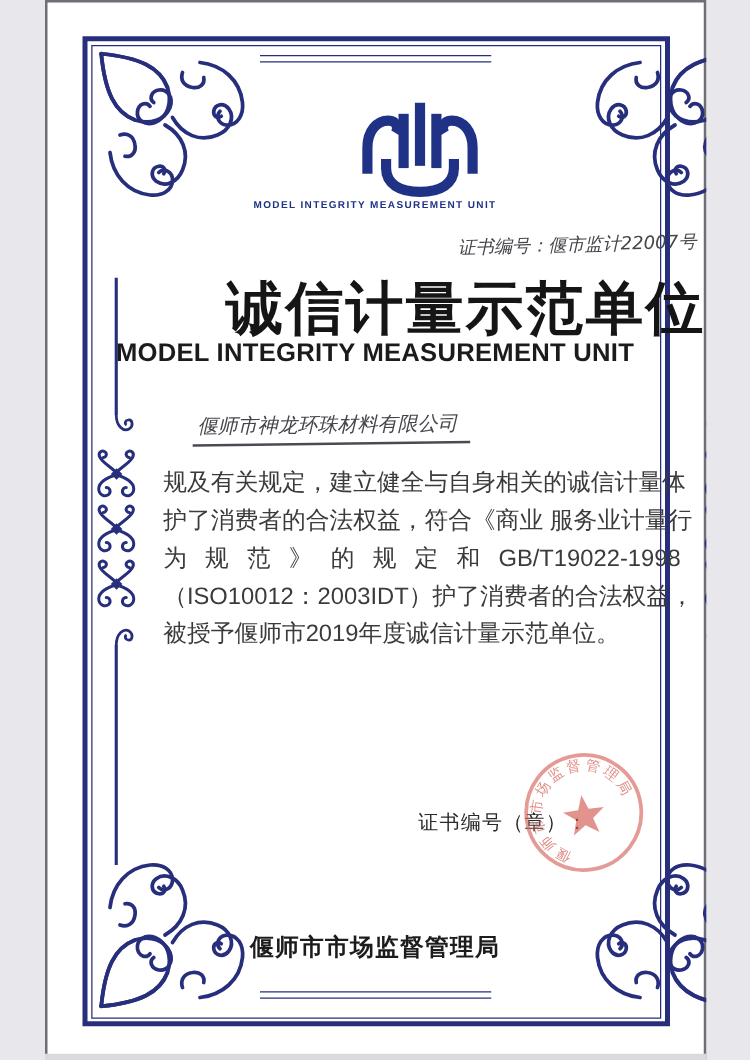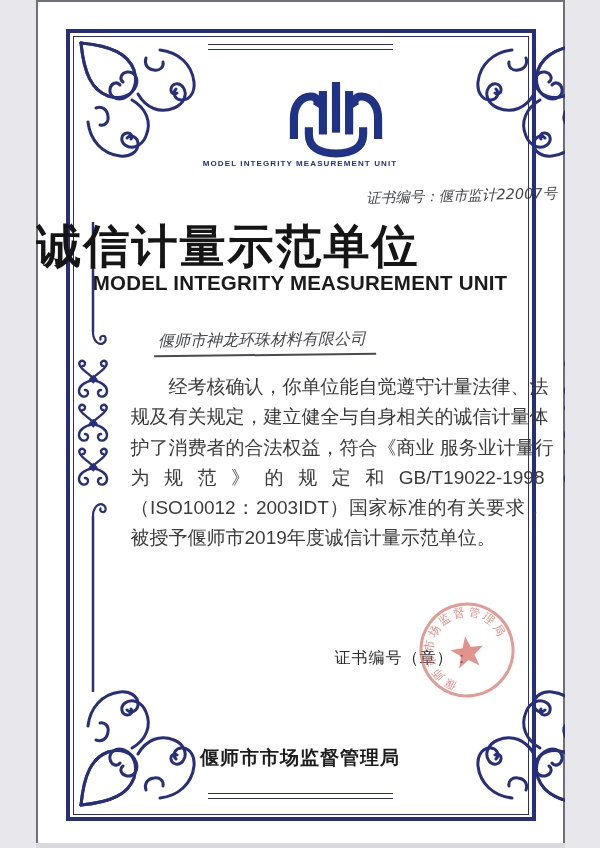--- a/index.html
+++ b/index.html
@@ -29,21 +29,21 @@
   .defs-svg{position:absolute;width:0;height:0;overflow:hidden;}
   
   .logo-mark{position:absolute;left:240px;top:82px;width:120px;height:76px;}
   .logo-caption{position:absolute;left:0;right:0;top:159px;text-align:center;
     font-size:8px;font-weight:bold;letter-spacing:1.1px;color:#1f3286;}
   
   .cert-no{position:absolute;left:330px;top:186px;width:230px;
     font-family:"DejaVu Sans", sans-serif;font-style:italic;
     font-size:14.5px;color:#45464b;transform:rotate(-1.5deg);white-space:nowrap;}
   
-  .title-zh{position:absolute;left:0;right:0;top:216px;text-align:left;
+  .title-zh{position:absolute;left:0;right:0;top:216px;text-align:right;
     font-family:"Liberation Serif", serif;font-weight:900;font-size:46px;
     letter-spacing:2px;color:#151515;white-space:nowrap;}
   .title-en{position:absolute;left:0;right:0;top:271px;text-align:center;
     font-weight:800;font-size:20.5px;letter-spacing:0.2px;color:#1b1b1b;white-space:nowrap;}
   
   .company{position:absolute;left:118px;top:330px;min-width:196px;
     font-family:"DejaVu Sans", sans-serif;font-style:italic;font-size:16px;
     color:#45464b;border-bottom:2px solid #4a4b52;padding:0 10px 3px 4px;
     transform:rotate(-0.7deg);white-space:nowrap;}
   
@@ -151,25 +151,24 @@
   <div class="cert-no">
     <span>证书编号：</span><span>偃市监计22007号</span>
   </div>
 
   <div class="title-zh">诚信计量示范单位</div>
   <div class="title-en">MODEL INTEGRITY MEASUREMENT UNIT</div>
 
   <div class="company">偃师市神龙环珠材料有限公司</div>
 
   <div class="para">
-    <div class="ln first">经考核确认，你单位能自觉遵守计量法律、法</div>
     <div class="ln">规及有关规定，建立健全与自身相关的诚信计量体</div>
     <div class="ln">护了消费者的合法权益，符合《商业 服务业计量行</div>
     <div class="ln">为规范》的规定和GB/T19022-1998</div>
-    <div class="ln">（ISO10012：2003IDT）国家标准的有关要求，</div>
+    <div class="ln">（ISO10012：2003IDT）护了消费者的合法权益，</div>
     <div class="ln last">被授予偃师市2019年度诚信计量示范单位。</div>
   </div>
 
   <div class="issuer-label">证书编号（章）：</div>
 
   <svg class="seal" viewBox="0 0 110 110">
     <circle cx="55" cy="55" r="46" fill="none" stroke="#d2574e" stroke-width="3" opacity="0.75"></circle>
     <path id="sealArc" d="M55,89 A34,34 0 1 1 55.01,89" fill="none"></path>
     <text font-size="11.5" fill="#d2574e" letter-spacing="2.5" opacity="0.85" font-family="Liberation Sans, sans-serif">
       <textPath href="#sealArc" startOffset="14">偃师市市场监督管理局</textPath>

